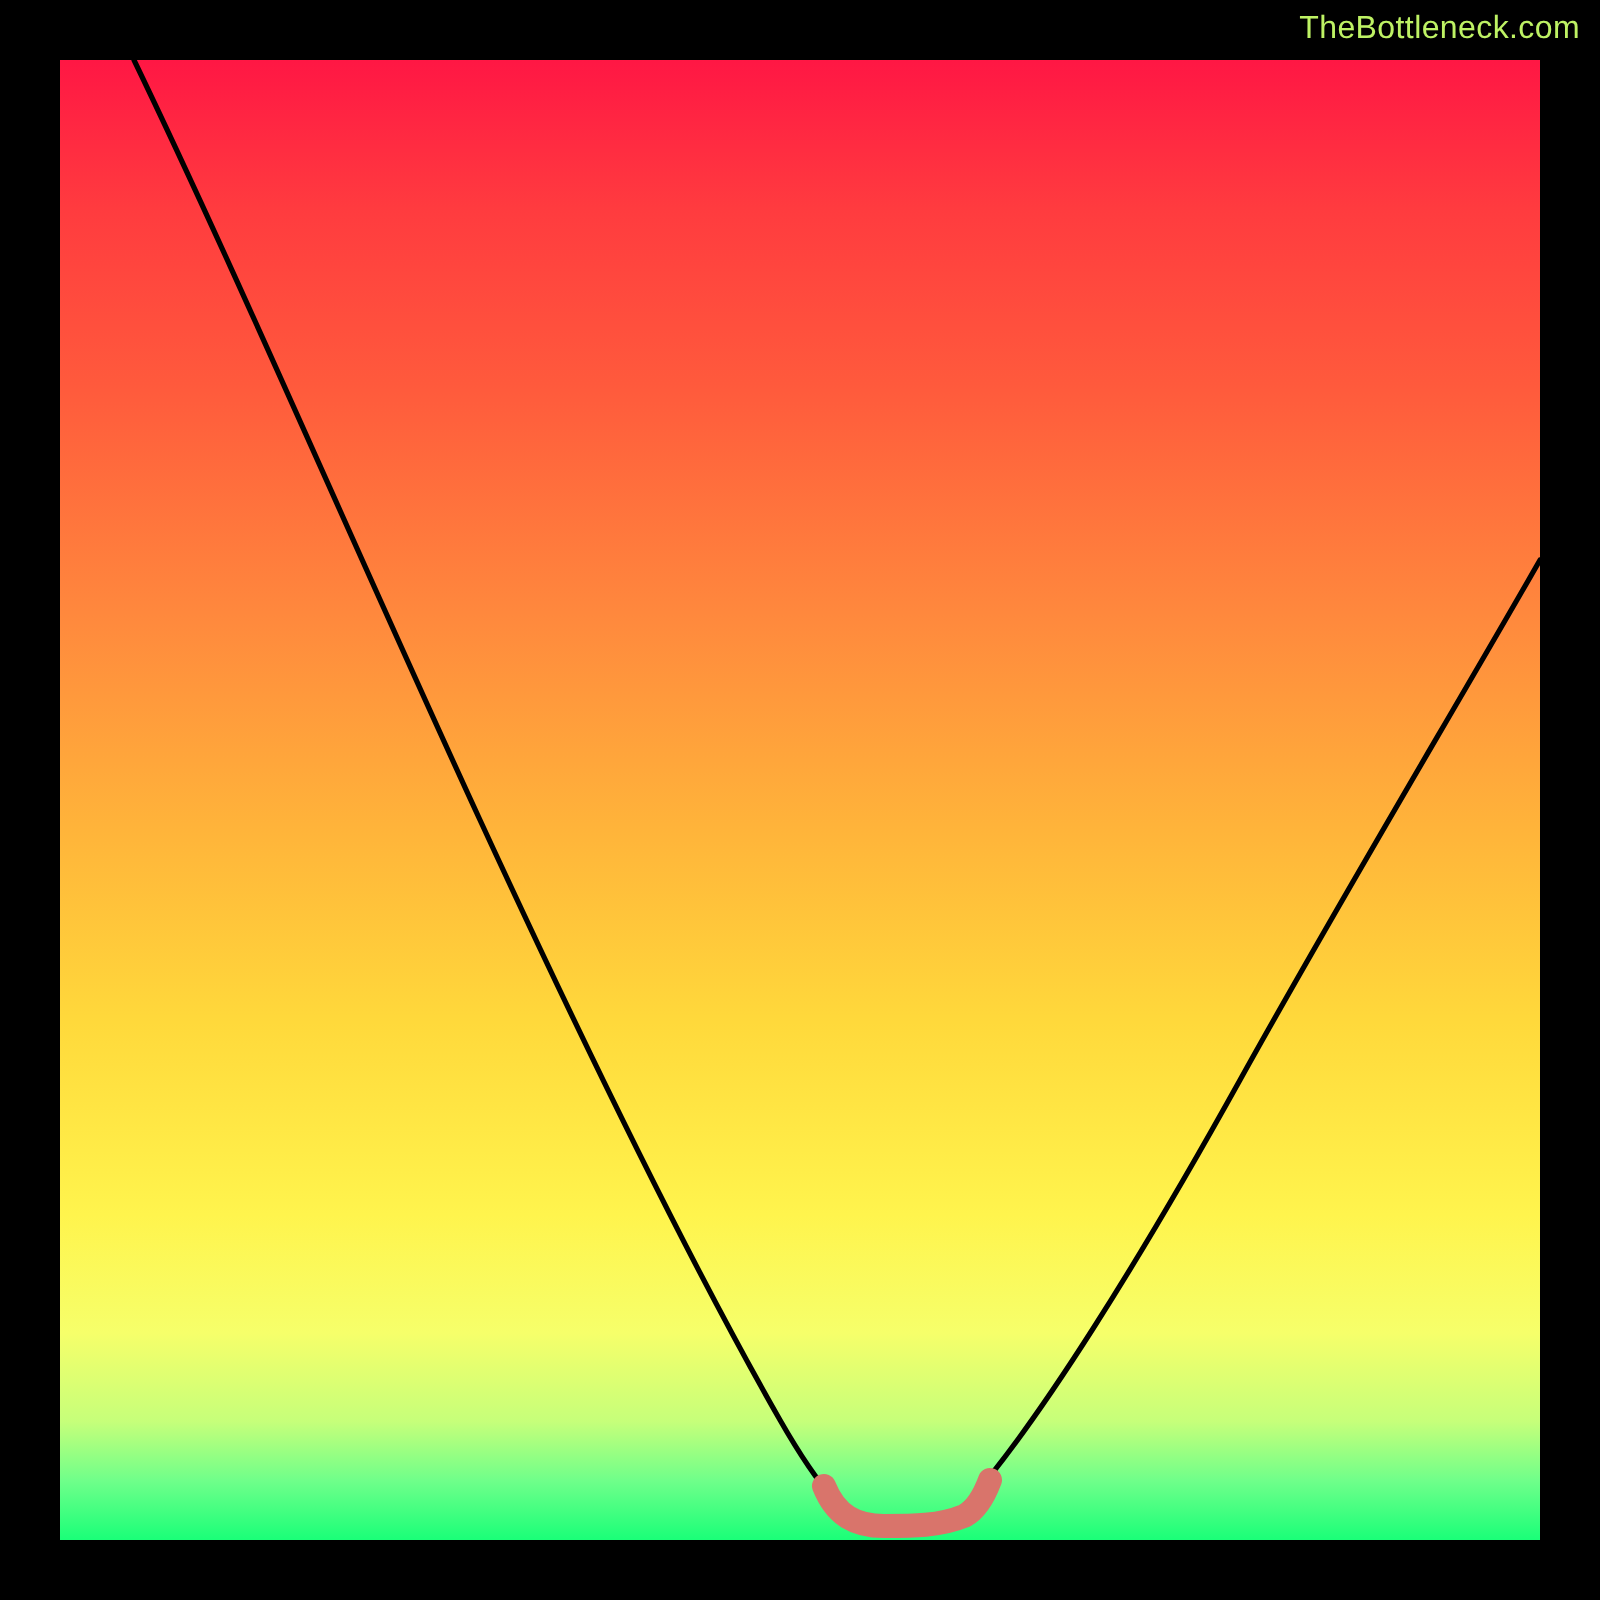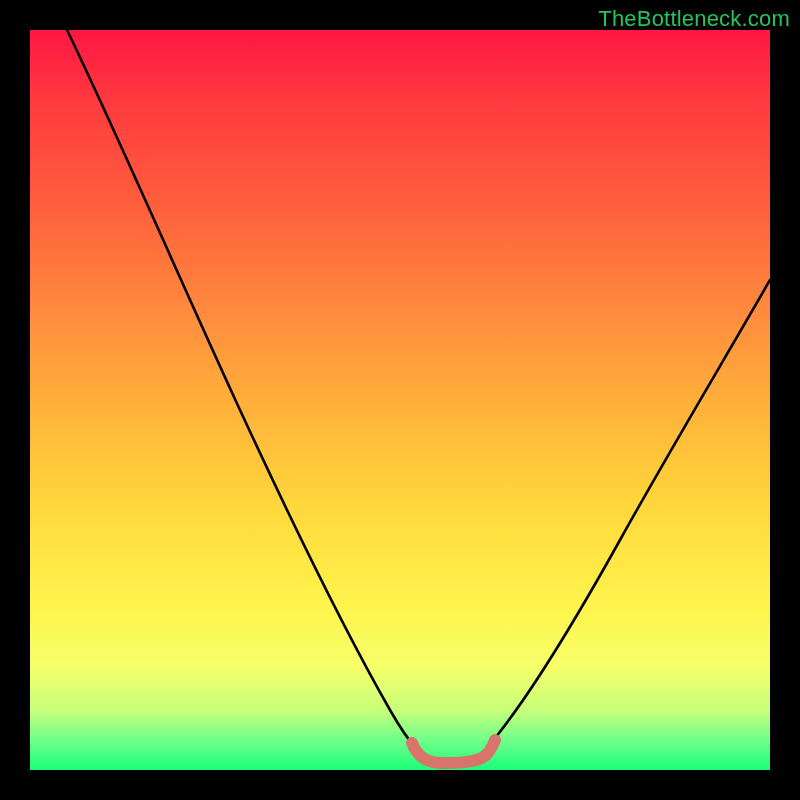--- a/index.html
+++ b/index.html
@@ -14,22 +14,22 @@
   .frame {
     position: relative;
     width: 800px;
     height: 800px;
     background: #000;
   }
   .watermark {
     position: absolute;
     top: 6px;
     right: 10px;
-    color: #22c55e;
-    font-size: 22px;
+    color: #bef264;
+    font-size: 16px;
     font-weight: 500;
     letter-spacing: 0.2px;
     z-index: 20;
     pointer-events: none;
   }
   .plot {
     position: absolute;
     left: 30px;
     top: 30px;
     width: 740px;

